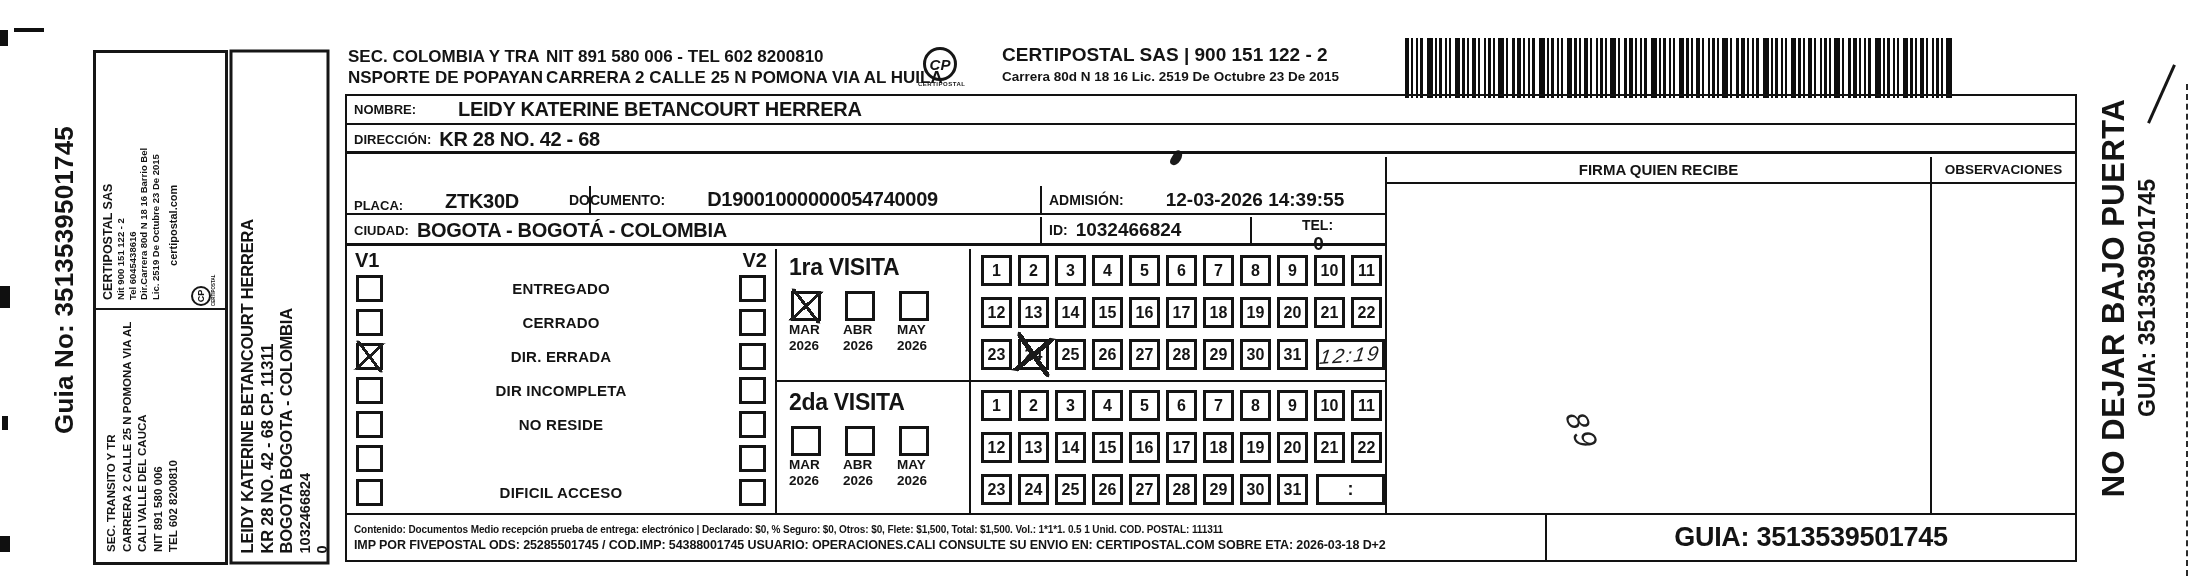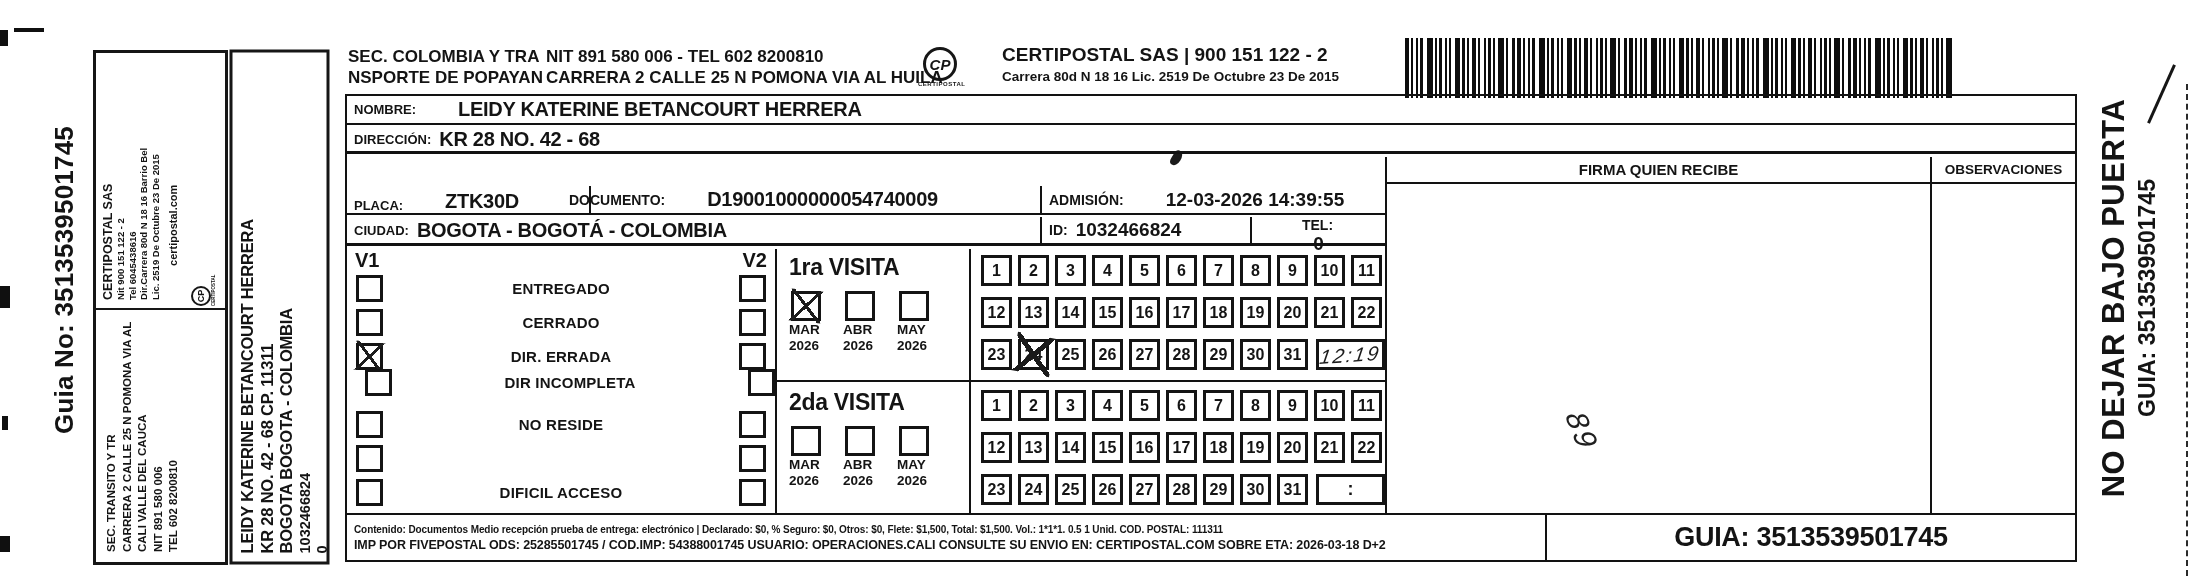--- a/index.html
+++ b/index.html
@@ -330,21 +330,21 @@
             <span class="vs-label">CERRADO</span>
             <span class="chk" style="left: 392px;"></span>
           </div>
           <div class="vs-row" style="top: 94px; height: 27px;">
             <span class="chk" style="left: 9px;">
               <div class="hand-x"></div>
             </span>
             <span class="vs-label">DIR. ERRADA</span>
             <span class="chk" style="left: 392px;"></span>
           </div>
-          <div class="vs-row" style="top: 120px; height: 27px; margin-left: 9px;">
+          <div class="vs-row" style="top: 128px; height: 27px;">
             <span class="chk" style="left: 9px;"></span>
             <span class="vs-label">DIR INCOMPLETA</span>
             <span class="chk" style="left: 392px;"></span>
           </div>
           <div class="vs-row" style="top: 162px; height: 27px;">
             <span class="chk" style="left: 9px;"></span>
             <span class="vs-label">NO RESIDE</span>
             <span class="chk" style="left: 392px;"></span>
           </div>
           <div class="vs-row" style="top: 196px; height: 27px;">

